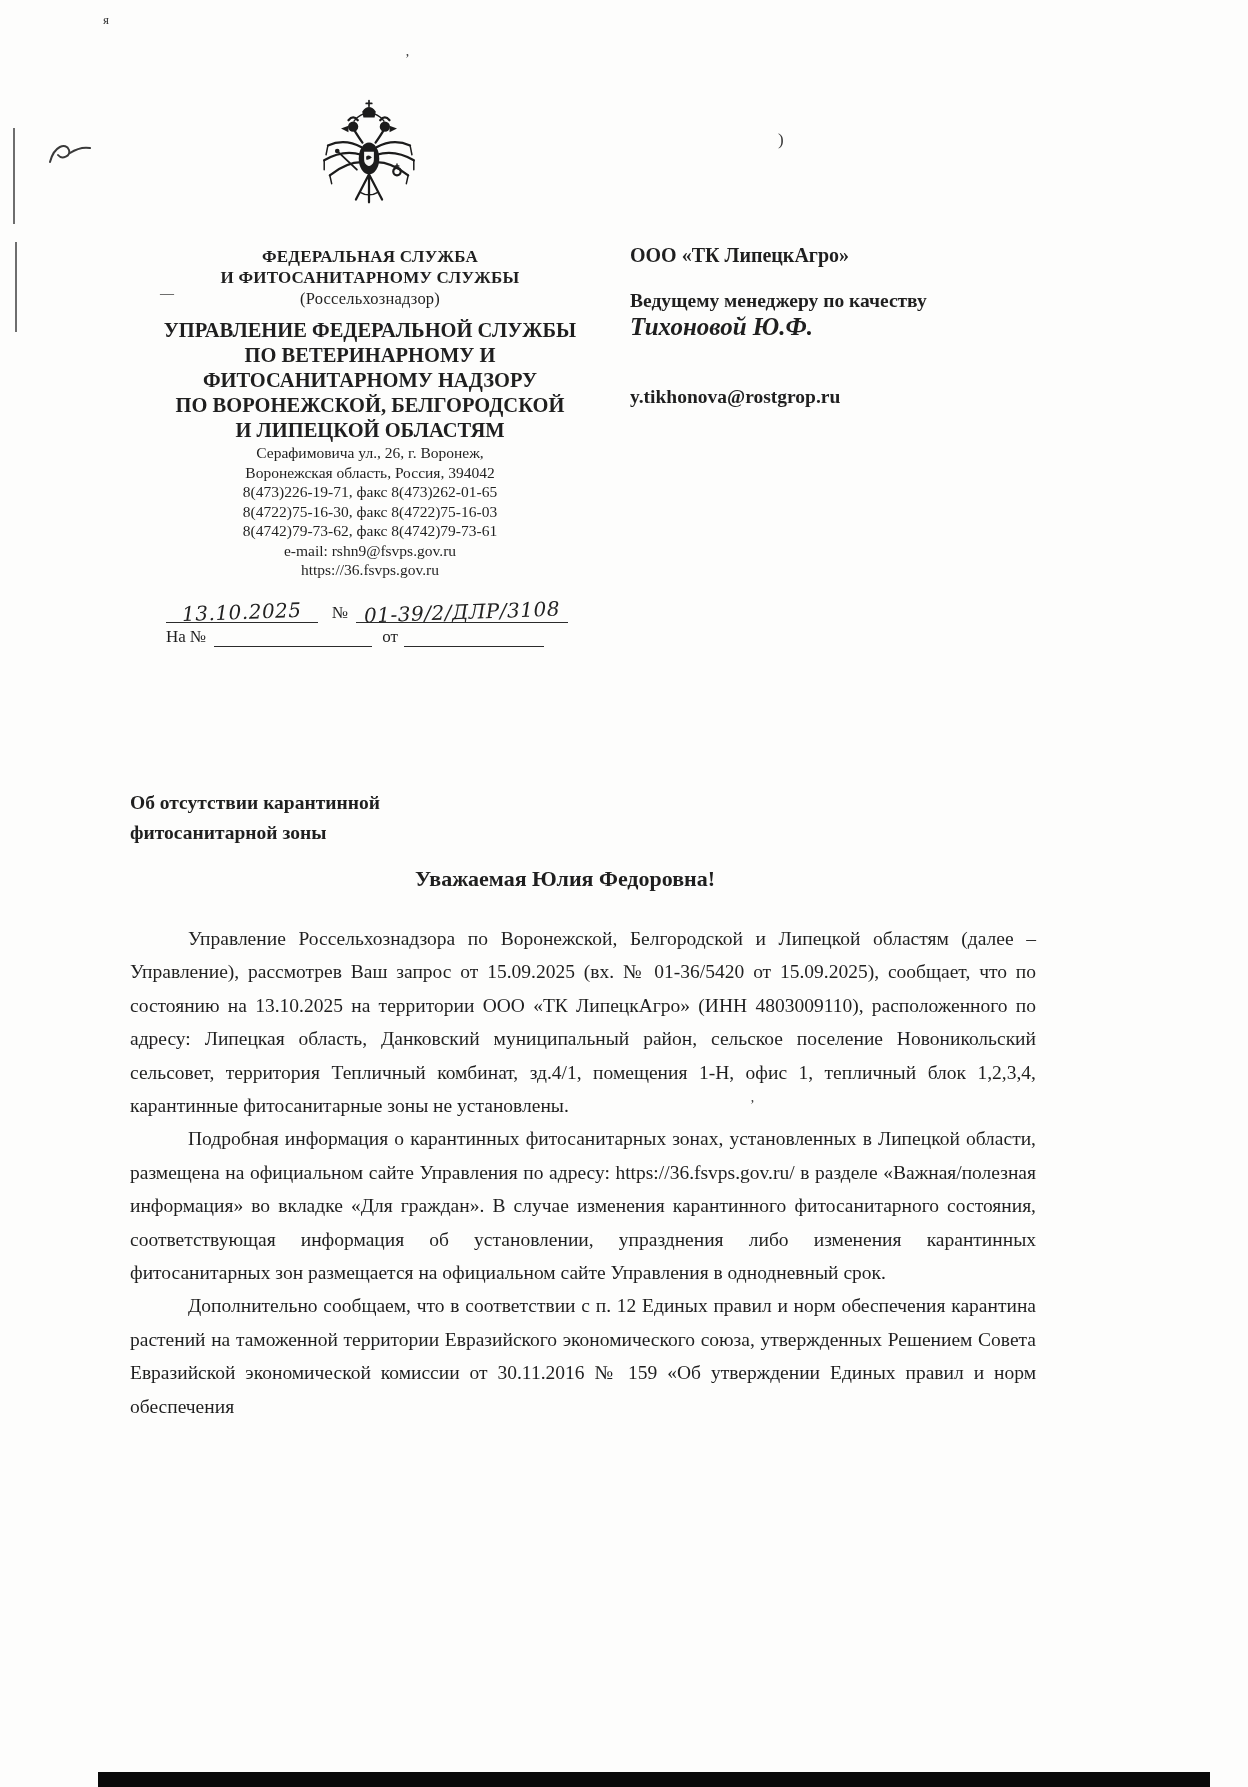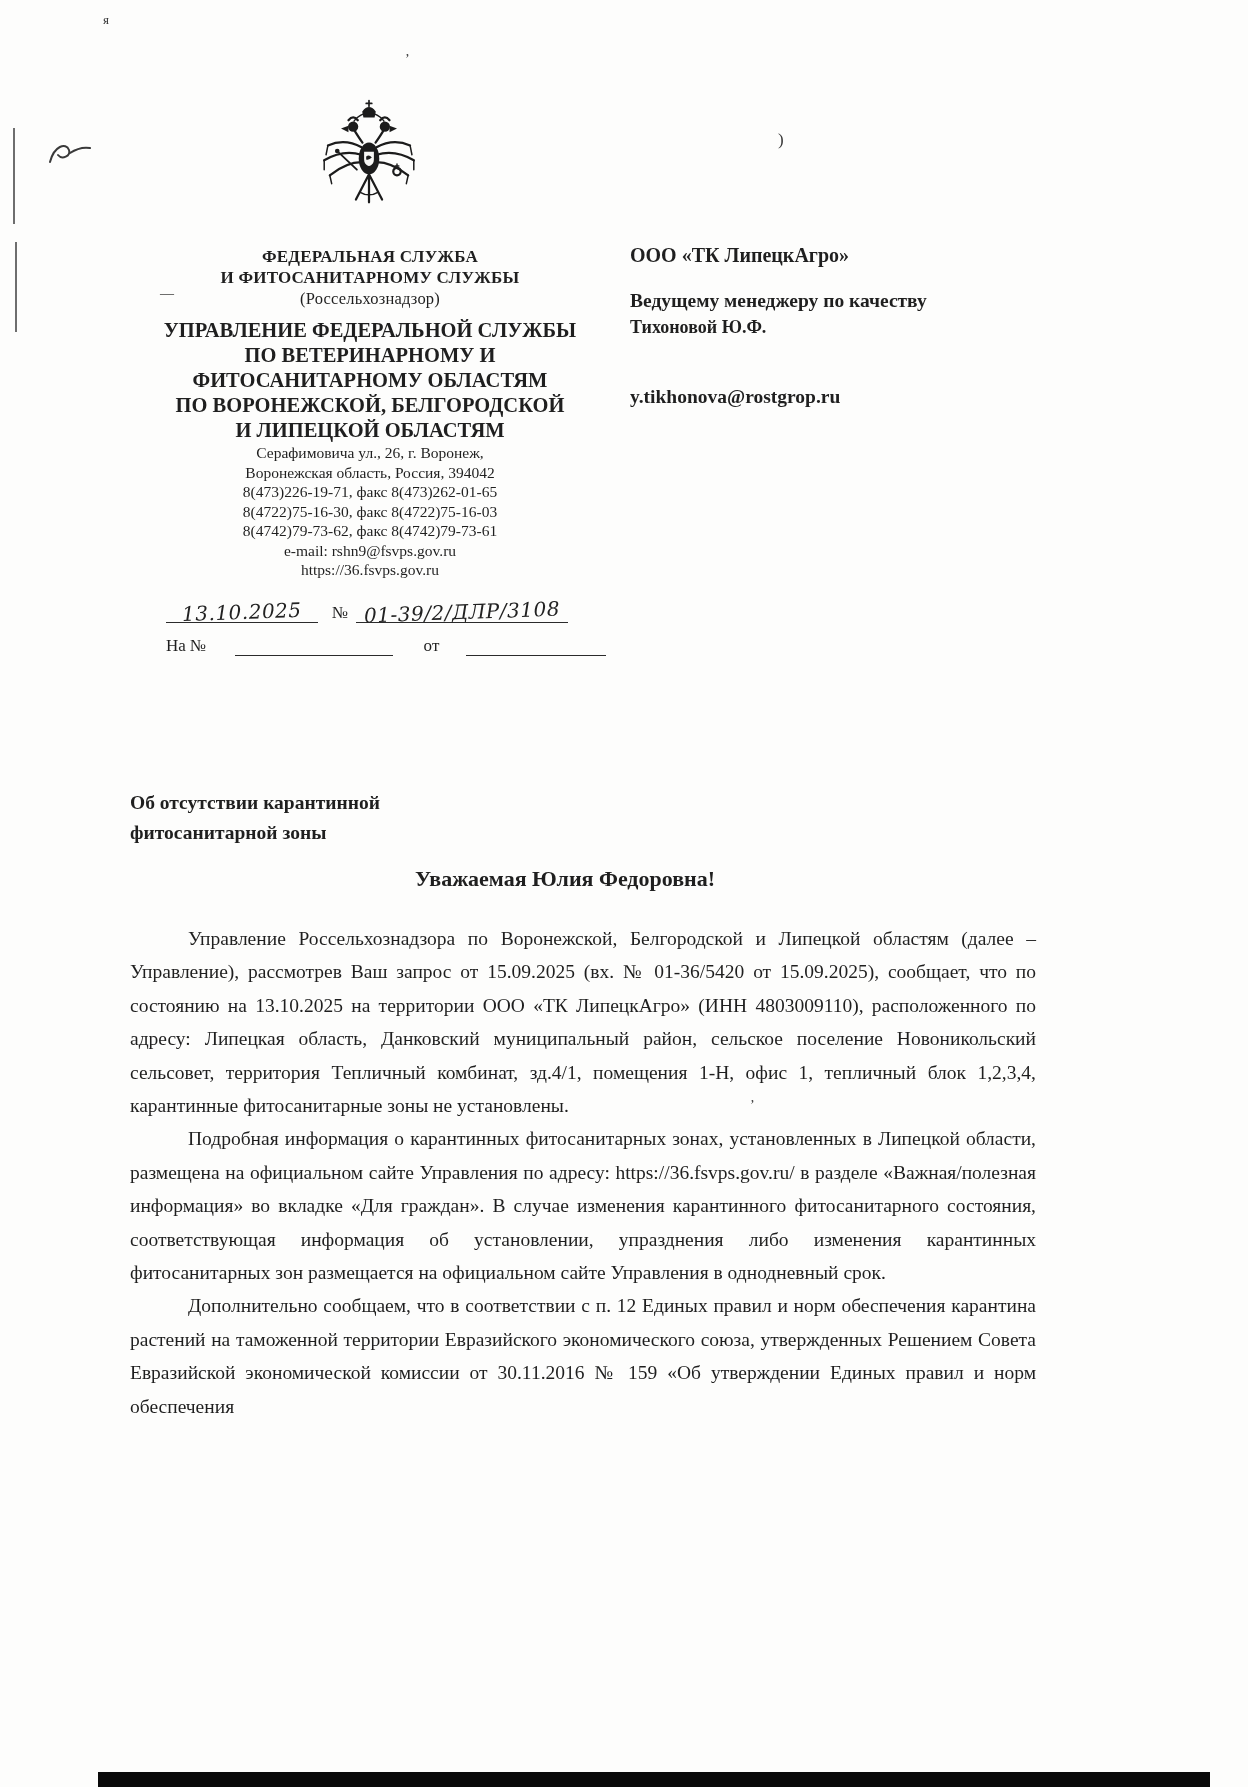--- a/index.html
+++ b/index.html
@@ -27,31 +27,31 @@
   .ref-row1 { display:flex; align-items:flex-end; }
   .hand-slot { display:inline-block; border-bottom:1.6px solid #2b2b2b; text-align:center; }
   .date-slot { width:152px; }
   .num-slot  { width:212px; margin-left:6px; }
   .hand {
     display:inline-block; font-style:italic; font-family:"DejaVu Serif", serif;
     font-size:20px; letter-spacing:.5px; transform:rotate(-2deg) translateY(2px);
     white-space:nowrap; color:#222;
   }
   .num-label { margin:0 2px 0 14px; }
-  .ref-row2 { display:flex; align-items:flex-end; margin-top:9px; height:24px;justify-content:space-between; }
+  .ref-row2 { display:flex; align-items:flex-end; height:24px; }
   .blank-line { display:inline-block; border-bottom:1.6px solid #2b2b2b; height:22px; }
   .blank1 { width:158px; margin-left:8px; }
   .ref-from { margin-left:10px; }
   .blank2 { width:140px; margin-left:6px; }
 
   
   .recipient { position:absolute; left:630px; top:244px; width:430px; font-weight:bold; }
   .rc-company { font-size:20px; }
   .rc-role { margin-top:21px; font-size:19.5px; line-height:26px; }
-  .rc-name { font-size:18px; line-height:26px; }
+  .rc-name { font-size:25px; line-height:26px;font-style:italic; }
   .rc-email { margin-top:46px; font-size:19.5px; }
 
   
   .subject { position:absolute; left:130px; top:788px; font-weight:bold; font-size:19.5px; line-height:30px; }
   .salutation { position:absolute; left:110px; top:866px; width:910px; text-align:center; font-weight:bold; font-size:22px; }
   .body-text { position:absolute; left:130px; top:922px; width:906px; }
   .body-text p {
     font-size:19.5px; line-height:33.4px; text-align:justify; text-indent:58px;
   }
   .body-text p.cutoff { text-align-last:justify; }
@@ -110,21 +110,21 @@
     </svg>
   </div>
 
   <div class="lh-left">
     <div class="org-line">ФЕДЕРАЛЬНАЯ СЛУЖБА</div>
     <div class="org-line">И ФИТОСАНИТАРНОМУ СЛУЖБЫ</div>
     <div class="org-line regular">(Россельхознадзор)</div>
     <div class="dept-block">
       <div class="dept-line">УПРАВЛЕНИЕ ФЕДЕРАЛЬНОЙ СЛУЖБЫ</div>
       <div class="dept-line">ПО ВЕТЕРИНАРНОМУ И</div>
-      <div class="dept-line">ФИТОСАНИТАРНОМУ ОБЛАСТЯМ</div>
+      <div class="dept-line">ФИТОСАНИТАРНОМУ НАДЗОРУ</div>
       <div class="dept-line">ПО ВОРОНЕЖСКОЙ, БЕЛГОРОДСКОЙ</div>
       <div class="dept-line">И ЛИПЕЦКОЙ ОБЛАСТЯМ</div>
     </div>
     <div class="addr-block">
       <div class="addr-line">Серафимовича ул., 26, г. Воронеж,</div>
       <div class="addr-line">Воронежская область, Россия, 394042</div>
       <div class="addr-line">8(473)226-19-71, факс 8(473)262-01-65</div>
       <div class="addr-line">8(4722)75-16-30, факс 8(4722)75-16-03</div>
       <div class="addr-line">8(4742)79-73-62, факс 8(4742)79-73-61</div>
       <div class="addr-line">e-mail: rshn9@fsvps.gov.ru</div>

